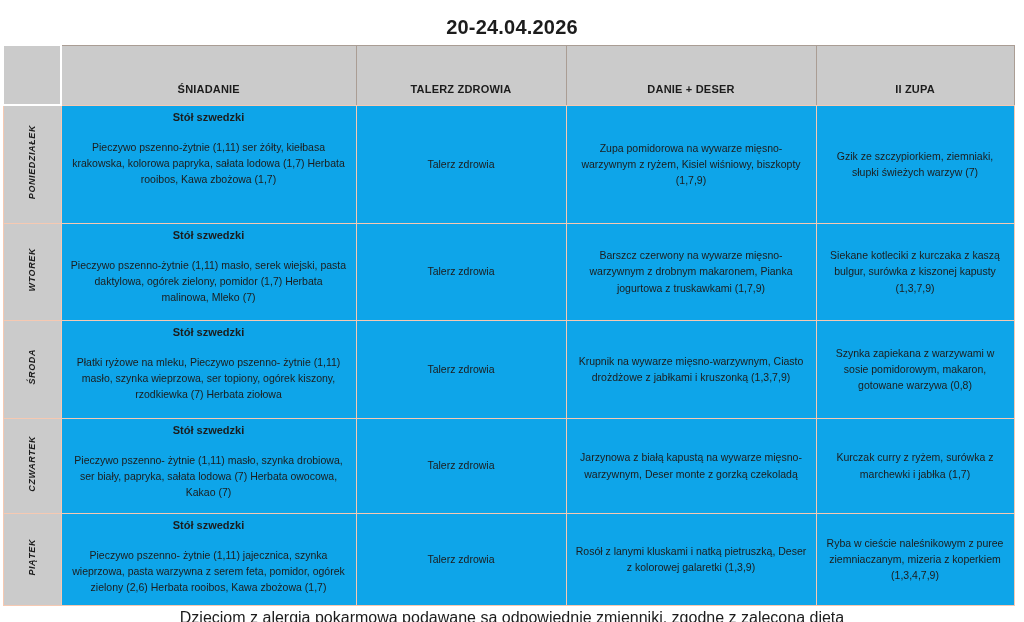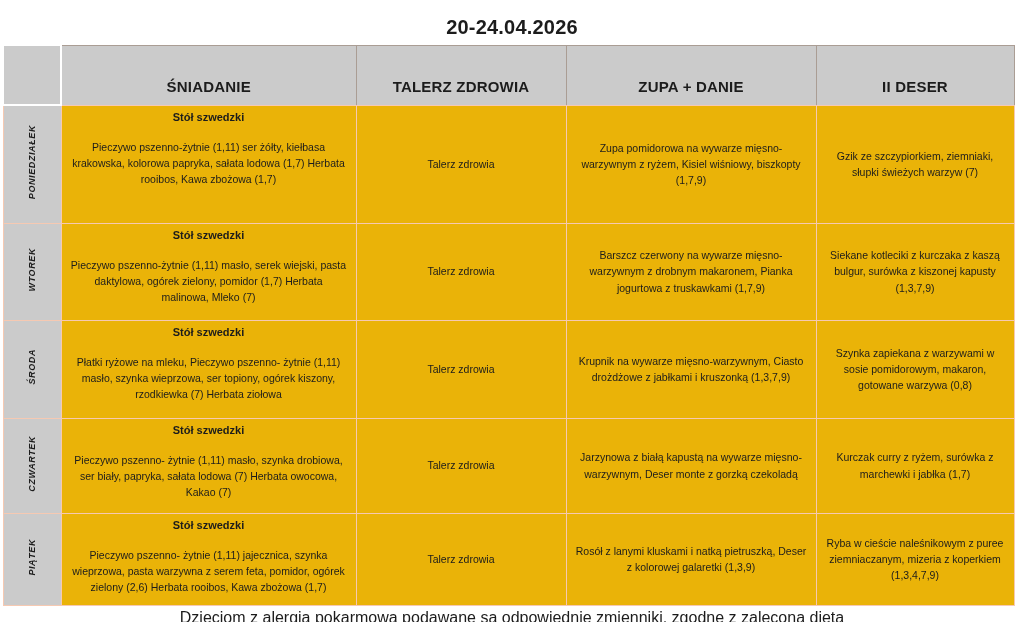--- a/index.html
+++ b/index.html
@@ -37,21 +37,21 @@
   col.c-health   { width: 210px; }
   col.c-soup     { width: 250px; }
   col.c-second   { width: 198px; }
 
   
   thead tr { height: 60px; }
   th.colhead {
     background: #cbcbcb;
     border: 1px solid #aa9d94;
     border-bottom-color: #f6c9b2;
-    font-size: 15px;
+    font-size: 11px;
     font-weight: bold;
     text-align: center;
     vertical-align: bottom;
     padding-bottom: 10px;
     letter-spacing: 0.2px;
   }
   th.corner {
     background: #cbcbcb;
     border: 2px solid #ffffff;
   }
@@ -70,21 +70,21 @@
     transform: rotate(180deg);
     font-size: 9px;
     font-weight: bold;
     font-style: italic;
     letter-spacing: 0.6px;
     white-space: nowrap;
   }
 
   
   td {
-    background: #eab308;
+    background: #0ea5e9;
     border: 1px solid #f6c9b2;
     font-size: 10.5px;
     line-height: 1.55;
     text-align: center;
     vertical-align: middle;
     padding: 2px 8px;
     margin-top: 32px;
   }
   td b { font-weight: normal; }
 
@@ -120,22 +120,22 @@
         <col class="c-break">
         <col class="c-health">
         <col class="c-soup">
         <col class="c-second">
     </colgroup>
     <thead>
       <tr>
         <th class="corner"></th>
         <th class="colhead">ŚNIADANIE</th>
         <th class="colhead">TALERZ ZDROWIA</th>
-        <th class="colhead">ZUPA + DANIE</th>
-        <th class="colhead">II DESER</th>
+        <th class="colhead">DANIE + DESER</th>
+        <th class="colhead">II ZUPA</th>
       </tr>
     </thead>
     <tbody>
       <tr class="row-mon">
         <th class="day"><span>PONIEDZIAŁEK</span></th>
         <td class="breakfast">
           <div class="bf-title">Stół szwedzki</div>
           <div class="bf-body">Pieczywo pszenno-żytnie <b>(1,11)</b> ser żółty, kiełbasa krakowska, kolorowa papryka, sałata lodowa <b>(1,7)</b> Herbata rooibos, Kawa zbożowa <b>(1,7)</b></div>
         </td>
         <td>Talerz zdrowia</td>

